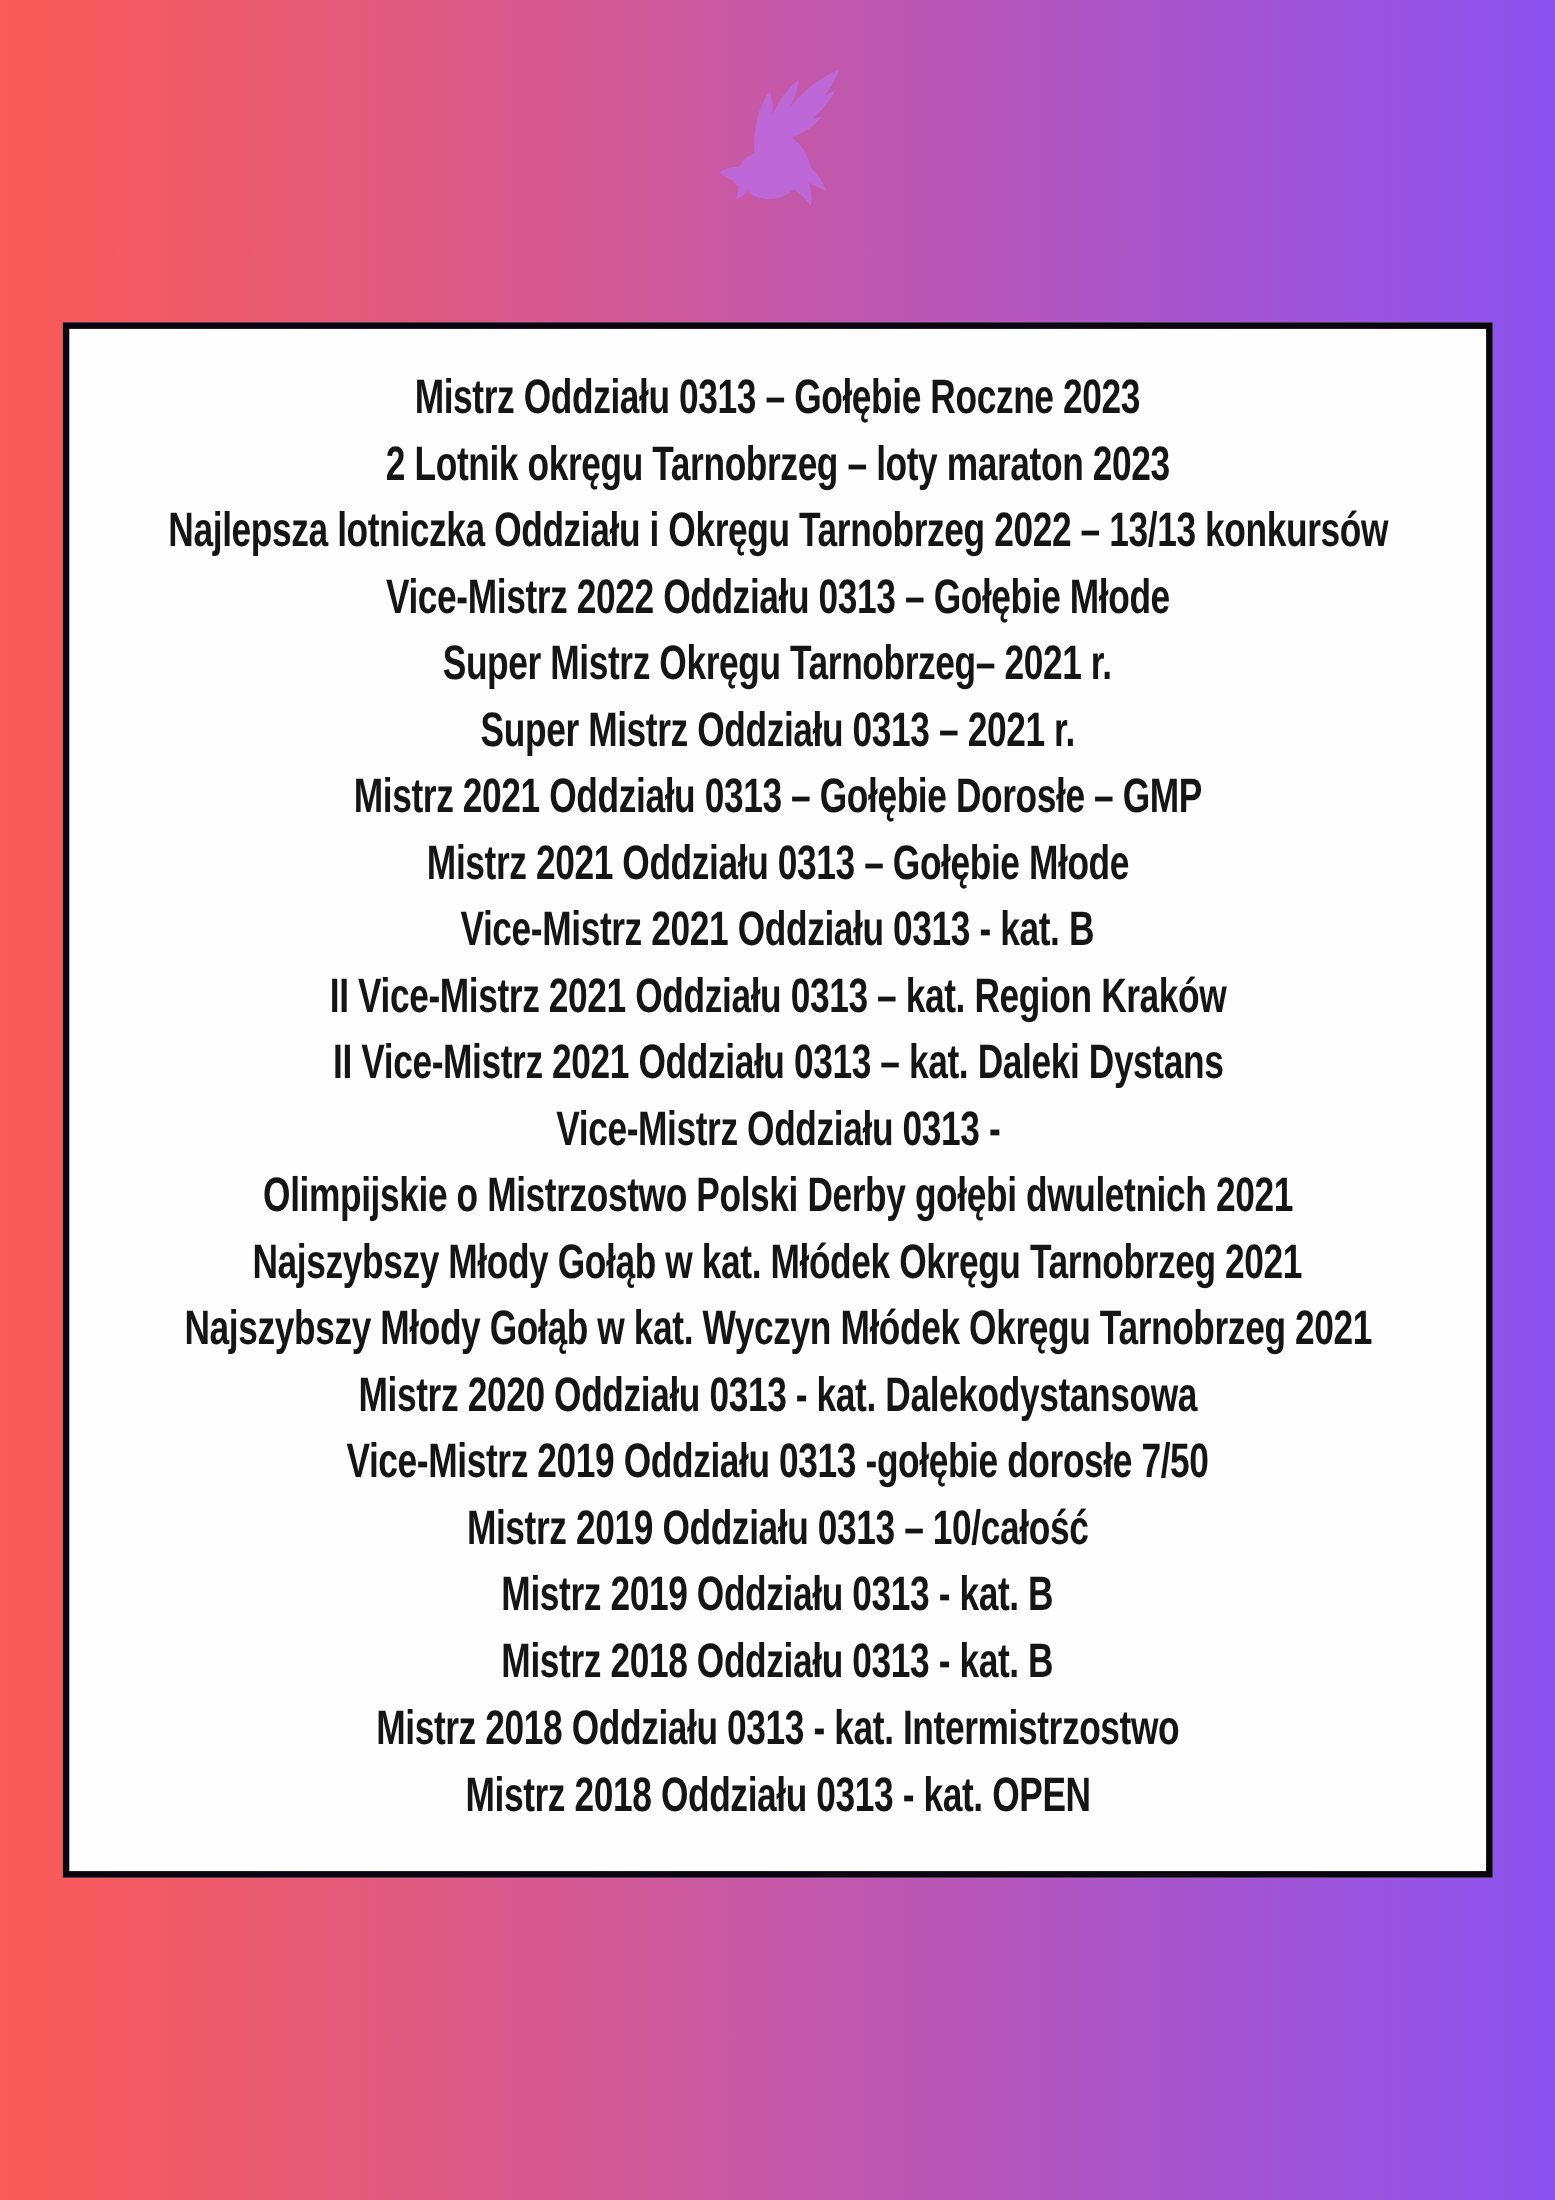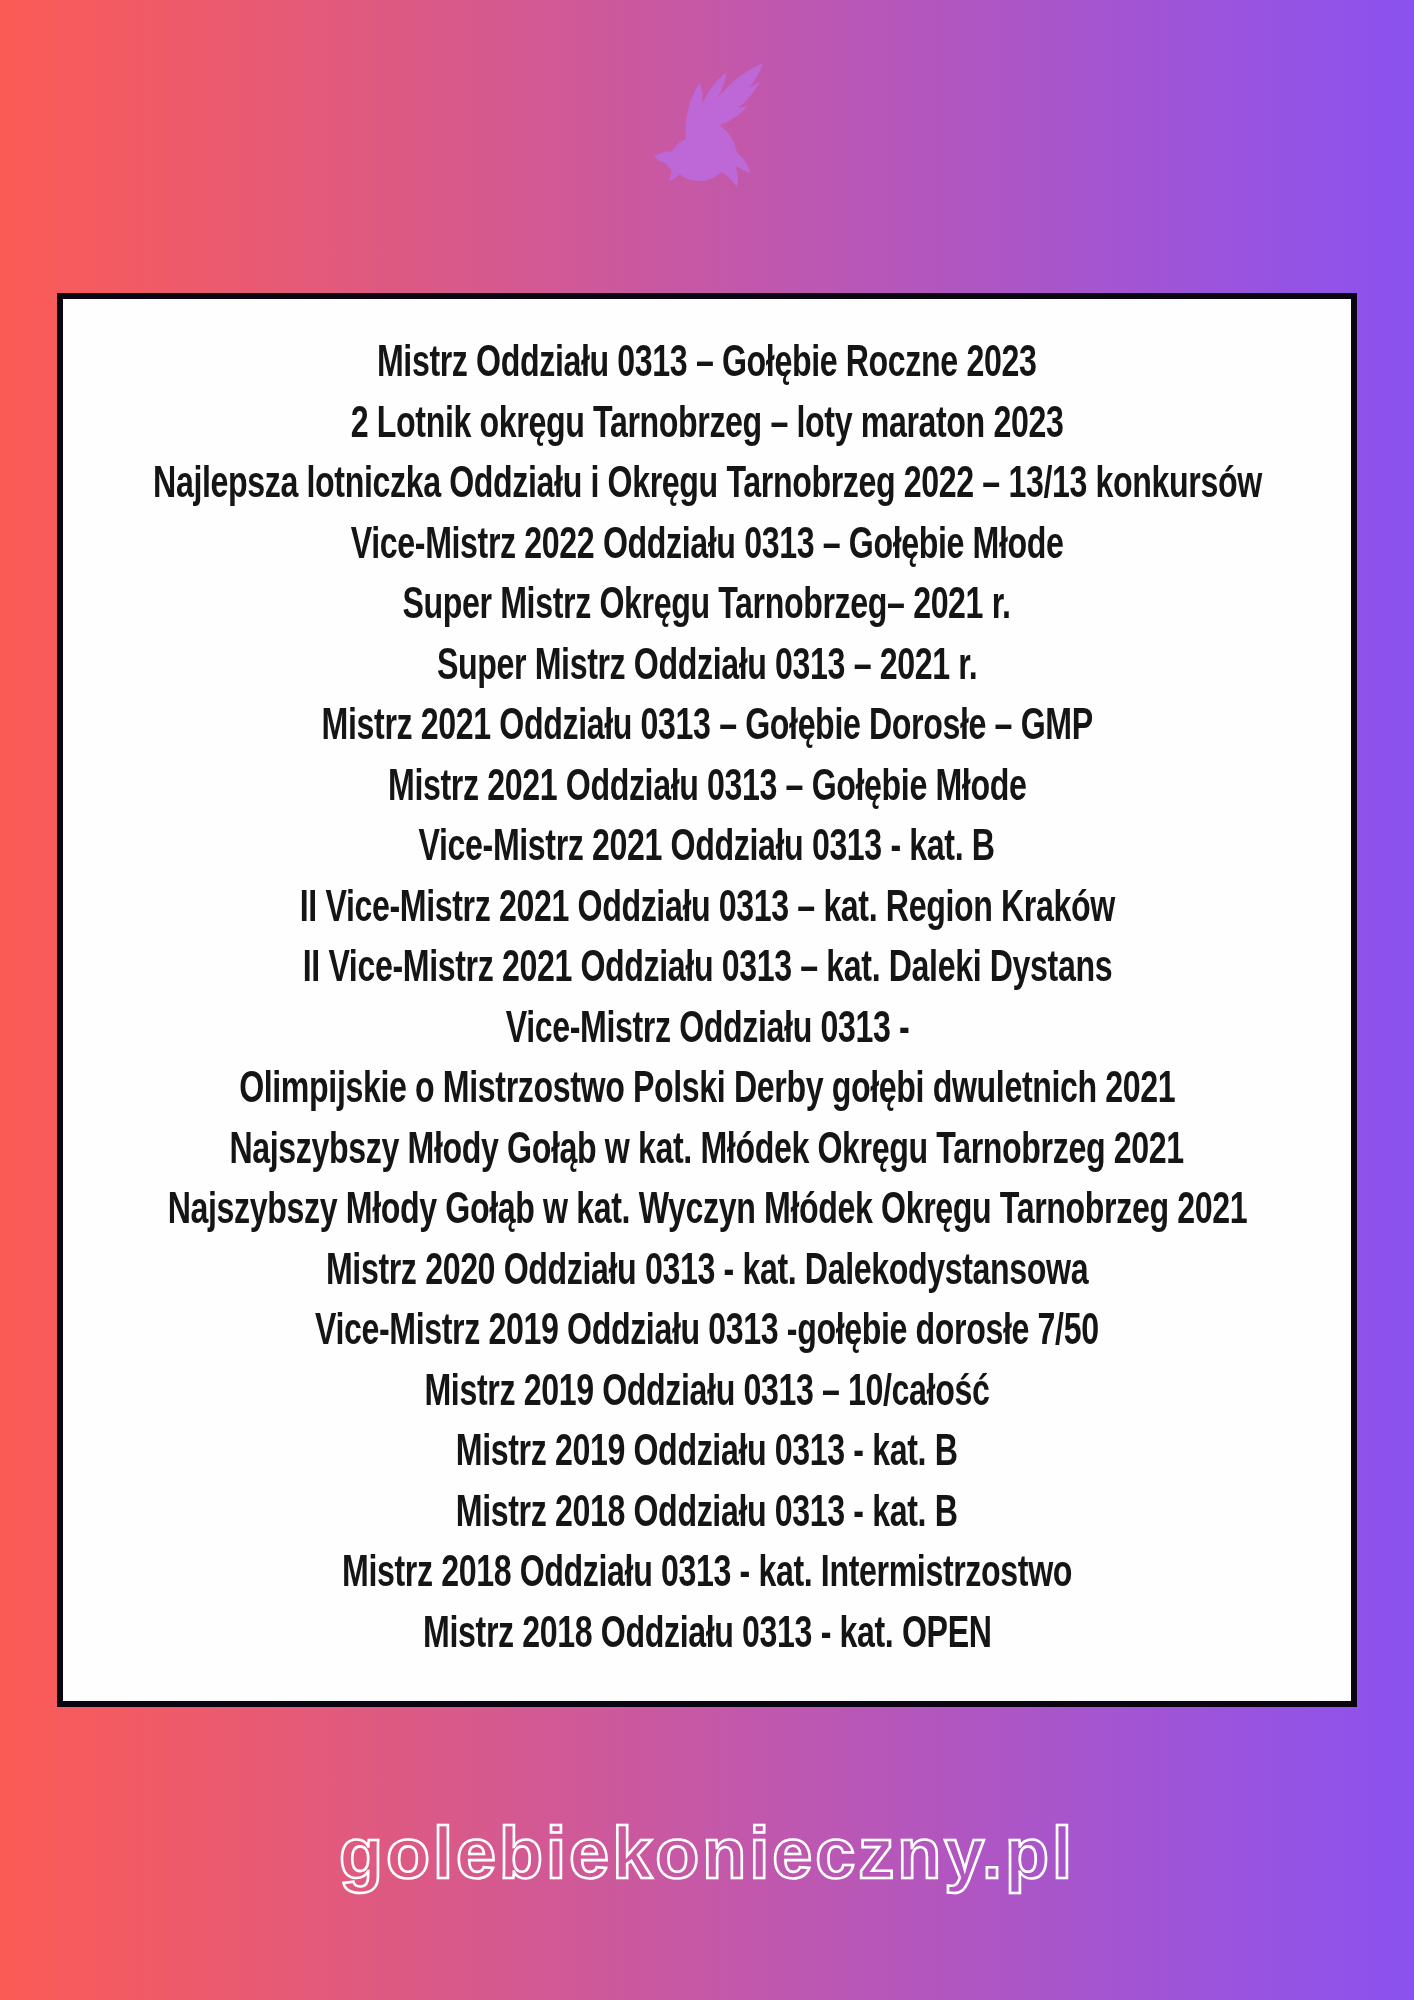--- a/index.html
+++ b/index.html
@@ -125,19 +125,14 @@
     <div class="line">Najszybszy Młody Gołąb w kat. Wyczyn Młódek Okręgu Tarnobrzeg 2021</div>
     <div class="line">Mistrz 2020 Oddziału 0313 - kat. Dalekodystansowa</div>
     <div class="line">Vice-Mistrz 2019 Oddziału 0313 -gołębie dorosłe 7/50</div>
     <div class="line">Mistrz 2019 Oddziału 0313 – 10/całość</div>
     <div class="line">Mistrz 2019 Oddziału 0313 - kat. B</div>
     <div class="line">Mistrz 2018 Oddziału 0313 - kat. B</div>
     <div class="line">Mistrz 2018 Oddziału 0313  - kat. Intermistrzostwo</div>
     <div class="line">Mistrz 2018 Oddziału 0313 - kat. OPEN</div>
   </div>
 
-  <div class="footer-wrap">
-    <svg width="1414" height="130">
-      <text x="707" y="90" text-anchor="middle">golebiekonieczny.pl</text>
-    </svg>
-  </div>
 
 </div>
 
 </body></html>

